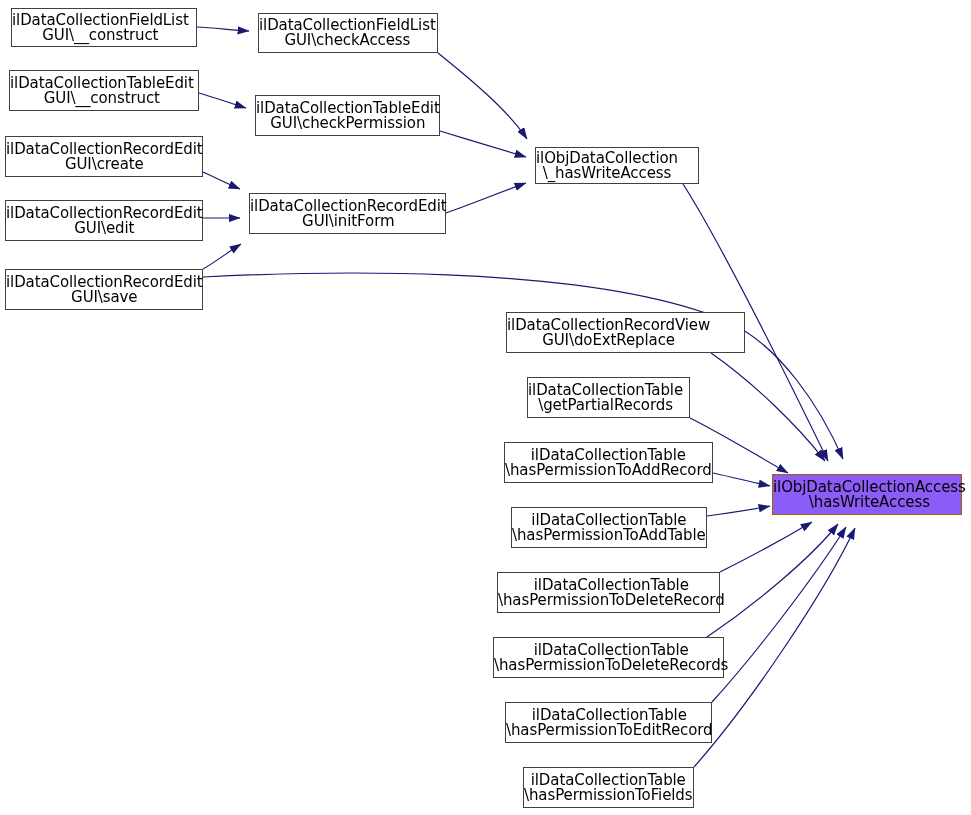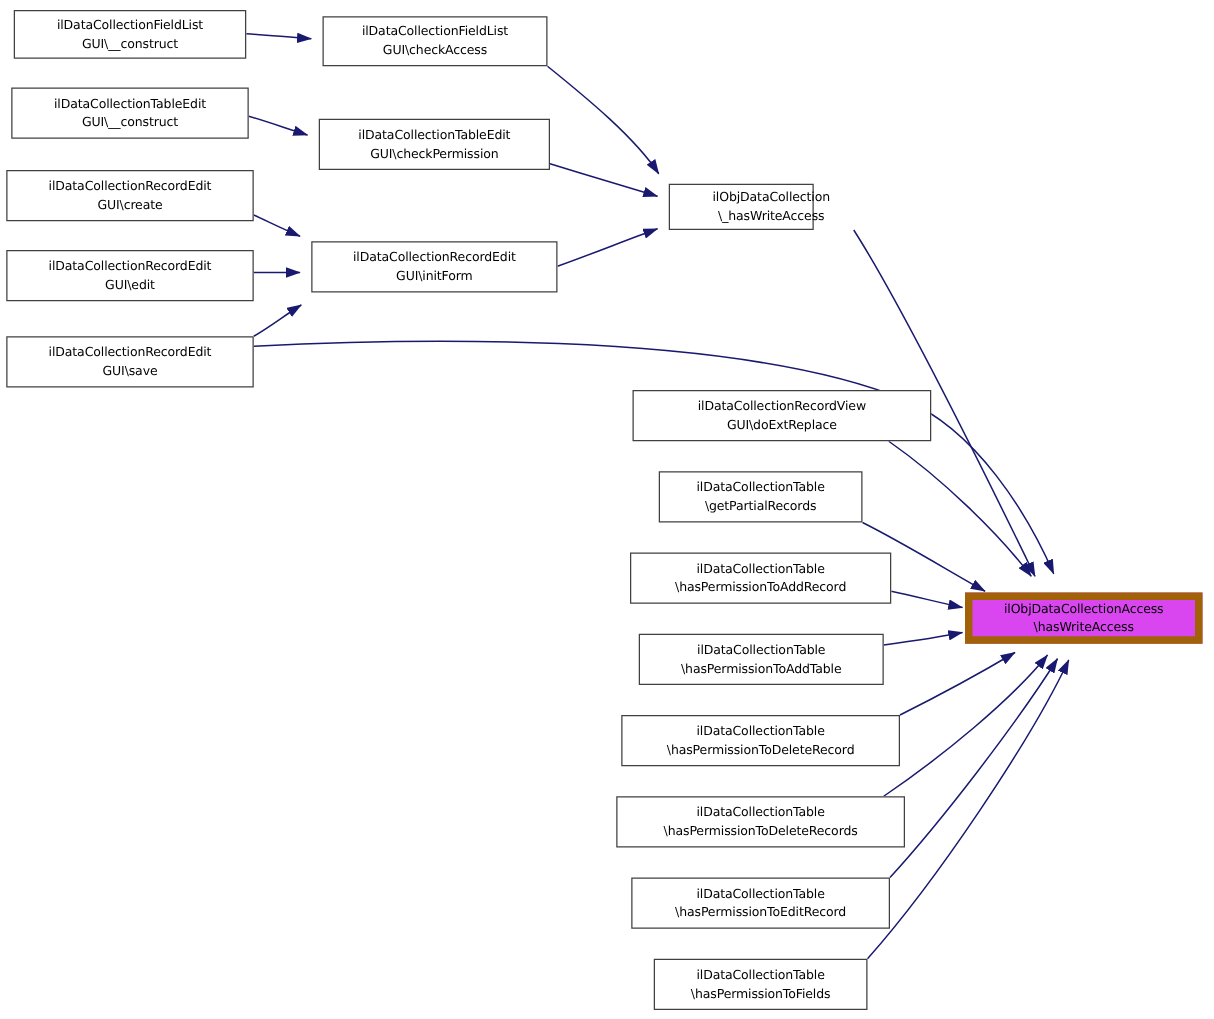--- a/index.html
+++ b/index.html
@@ -24,34 +24,33 @@
     top: 0;
     width: 971px;
     height: 815px;
     pointer-events: none;
   }
   .node {
     position: absolute;
     box-sizing: border-box;
     display: flex;
     align-items: center;
-    justify-content: center;
     text-align: center;
     background: #ffffff;
     border: 1px solid #404040;
-    font-size: 10px;
+    font-size: 15px;
     line-height: 15px;
     color: #000000;
     letter-spacing: -0.1px;
     white-space: pre;
     z-index: 2;
   }
   .node.highlight {
-    background: #d946ef;
-    border: 6px solid #a16207;
+    background: #8b5cf6;
+    border: 1px solid #a16207;
   }
   .node-label {
     display: block;
     white-space: pre;
   }
 </style>
 </head>
 <body>
 
 <div id="graph-canvas">
@@ -92,21 +91,21 @@
       <div class="node" style="left: 5px; top: 200px; width: 198px; height: 41px;"><span class="node-label">ilDataCollectionRecordEdit
 GUI\edit</span></div>
       <div class="node" style="left: 5px; top: 269px; width: 198px; height: 41px;"><span class="node-label">ilDataCollectionRecordEdit
 GUI\save</span></div>
       <div class="node" style="left: 258px; top: 13px; width: 180px; height: 40px;"><span class="node-label">ilDataCollectionFieldList
 GUI\checkAccess</span></div>
       <div class="node" style="left: 255px; top: 95px; width: 185px; height: 41px;"><span class="node-label">ilDataCollectionTableEdit
 GUI\checkPermission</span></div>
       <div class="node" style="left: 249px; top: 193px; width: 197px; height: 41px;"><span class="node-label">ilDataCollectionRecordEdit
 GUI\initForm</span></div>
-      <div class="node" style="left: 535px; top: 147px; width: 116px; height: 37px; padding-left: 48px;"><span class="node-label">ilObjDataCollection
+      <div class="node" style="left: 535px; top: 147px; width: 164px; height: 37px;"><span class="node-label">ilObjDataCollection
 \_hasWriteAccess</span></div>
       <div class="node" style="left: 506px; top: 312px; width: 239px; height: 41px;"><span class="node-label">ilDataCollectionRecordView
 GUI\doExtReplace</span></div>
       <div class="node" style="left: 527px; top: 377px; width: 163px; height: 41px;"><span class="node-label">ilDataCollectionTable
 \getPartialRecords</span></div>
       <div class="node" style="left: 504px; top: 442px; width: 209px; height: 41px;"><span class="node-label">ilDataCollectionTable
 \hasPermissionToAddRecord</span></div>
       <div class="node" style="left: 511px; top: 507px; width: 196px; height: 41px;"><span class="node-label">ilDataCollectionTable
 \hasPermissionToAddTable</span></div>
       <div class="node" style="left: 497px; top: 572px; width: 223px; height: 41px;"><span class="node-label">ilDataCollectionTable

